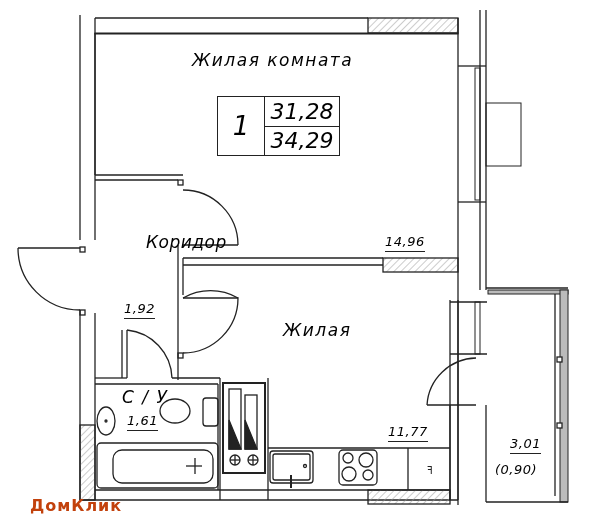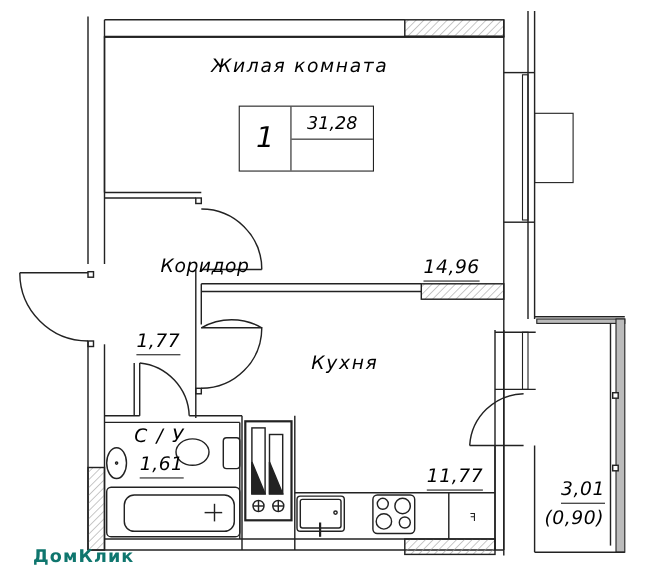--- a/index.html
+++ b/index.html
@@ -1,27 +1,27 @@
 <!DOCTYPE html>
 <html><head>
   <meta charset="utf-8">
   <style>
     html, body { margin:0; padding:0; background:#ffffff; }
     body { width:600px; height:520px; position:relative; overflow:hidden; font-family:"DejaVu Sans", sans-serif; }
     svg { position:absolute; left:0; top:0; }
     .lbl { position:absolute; font-family:"DejaVu Sans", sans-serif; font-style:italic; color:#000000; white-space:nowrap; line-height:1; }
     .room { font-size:17px; letter-spacing:1.5px; }
-    .area { font-size:17px; letter-spacing:0.5px; }
+    .area { font-size:13px; letter-spacing:0.5px; }
     .ul { border-bottom:1px solid #222; padding-bottom:3px; }
     .badge { position:absolute; left:217px; top:96px; width:123px; height:60px; border:1px solid #222; box-sizing:border-box; }
     .badge .num { position:absolute; left:0; top:0; width:46px; height:58px; border-right:1px solid #222; font-size:26px; font-style:italic; display:flex; align-items:center; justify-content:center; }
-    .badge .a1, .badge .a2 { position:absolute; left:47px; width:74px; height:29px; font-size:16px; font-style:italic; display:flex; align-items:center; justify-content:center; }
+    .badge .a1, .badge .a2 { position:absolute; left:47px; width:74px; height:29px; font-size:22px; font-style:italic; display:flex; align-items:center; justify-content:center; }
     .badge .a1 { top:0; border-bottom:1px solid #222; }
     .badge .a2 { top:29px; }
-    .wm { position:absolute; left:30px; top:496px; font-size:16px; color:#0f766e; font-weight:bold; letter-spacing:1px; }
+    .wm { position:absolute; left:30px; top:496px; font-size:16px; color:#c2410c; font-weight:bold; letter-spacing:1px; }
   </style>
 </head>
 <body>
 
 <svg width="600" height="520" viewBox="0 0 600 520" xmlns="http://www.w3.org/2000/svg">
   <defs>
     <pattern id="hatch" patternUnits="userSpaceOnUse" width="5" height="5" patternTransform="rotate(45)">
       <line x1="0" y1="0" x2="0" y2="5" stroke="#9a9a9a" stroke-width="1"></line>
     </pattern>
   </defs>
@@ -138,23 +138,24 @@
     <line x1="486" y1="502" x2="568" y2="502"></line>
     <rect x="557" y="357" width="5" height="5" fill="#fff"></rect>
     <rect x="557" y="423" width="5" height="5" fill="#fff"></rect>
   </g>
 </svg>
 
 <div class="lbl room" style="left:192px;top:52px;">Жилая комната</div>
 <div class="badge">
   <div class="num">1</div>
   <div class="a1">31,28</div>
+  <div class="a2">34,29</div>
 </div>
 <div class="lbl area ul" style="left:385px;top:235px;">14,96</div>
 <div class="lbl room" style="left:98px;top:234px;letter-spacing:0.5px;margin-left:48px;">Коридор</div>
-<div class="lbl area ul" style="left:124px;top:302px;">1,77</div>
-<div class="lbl room" style="left:283px;top:322px;">Кухня</div>
+<div class="lbl area ul" style="left:124px;top:302px;">1,92</div>
+<div class="lbl room" style="left:283px;top:322px;">Жилая</div>
 <div class="lbl area ul" style="left:388px;top:425px;">11,77</div>
 <div class="lbl room" style="left:122px;top:389px;text-align:center;">С / У</div>
 <div class="lbl area ul" style="left:127px;top:414px;">1,61</div>
 <div class="lbl area ul" style="left:510px;top:437px;">3,01</div>
 <div class="lbl area" style="left:495px;top:463px;">(0,90)</div>
 <div class="wm">ДомКлик</div>
 
 </body></html>

